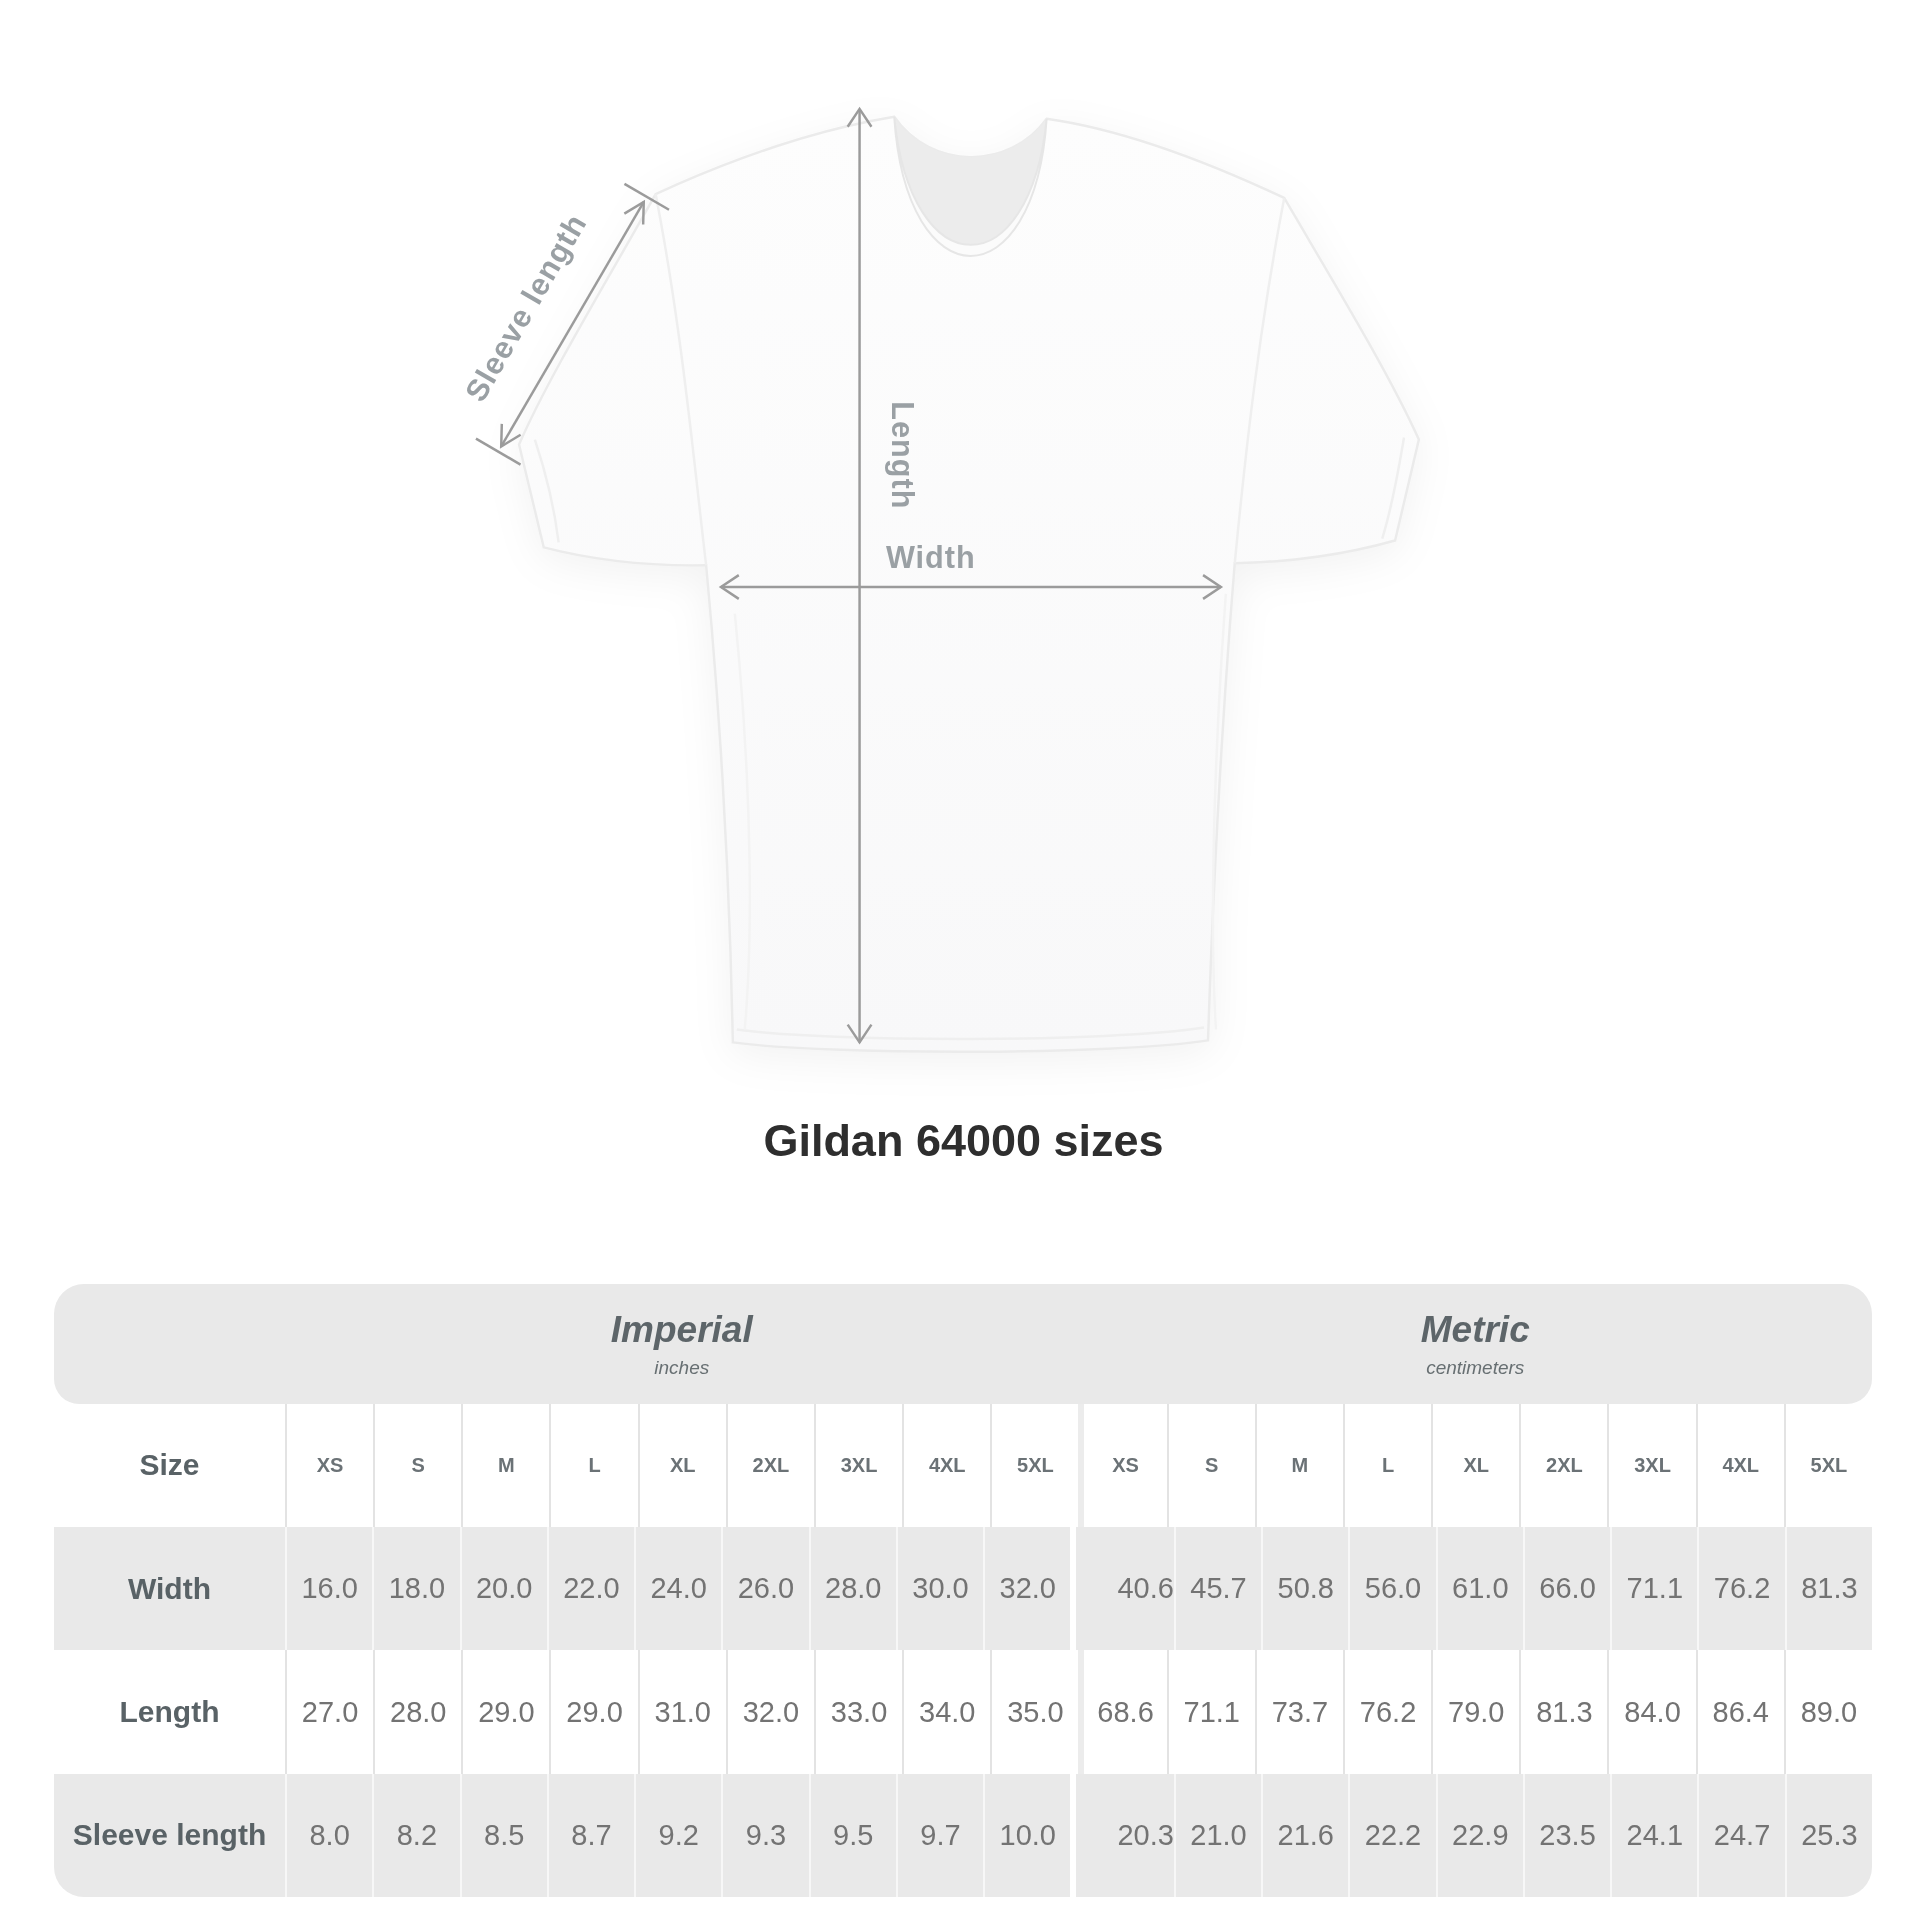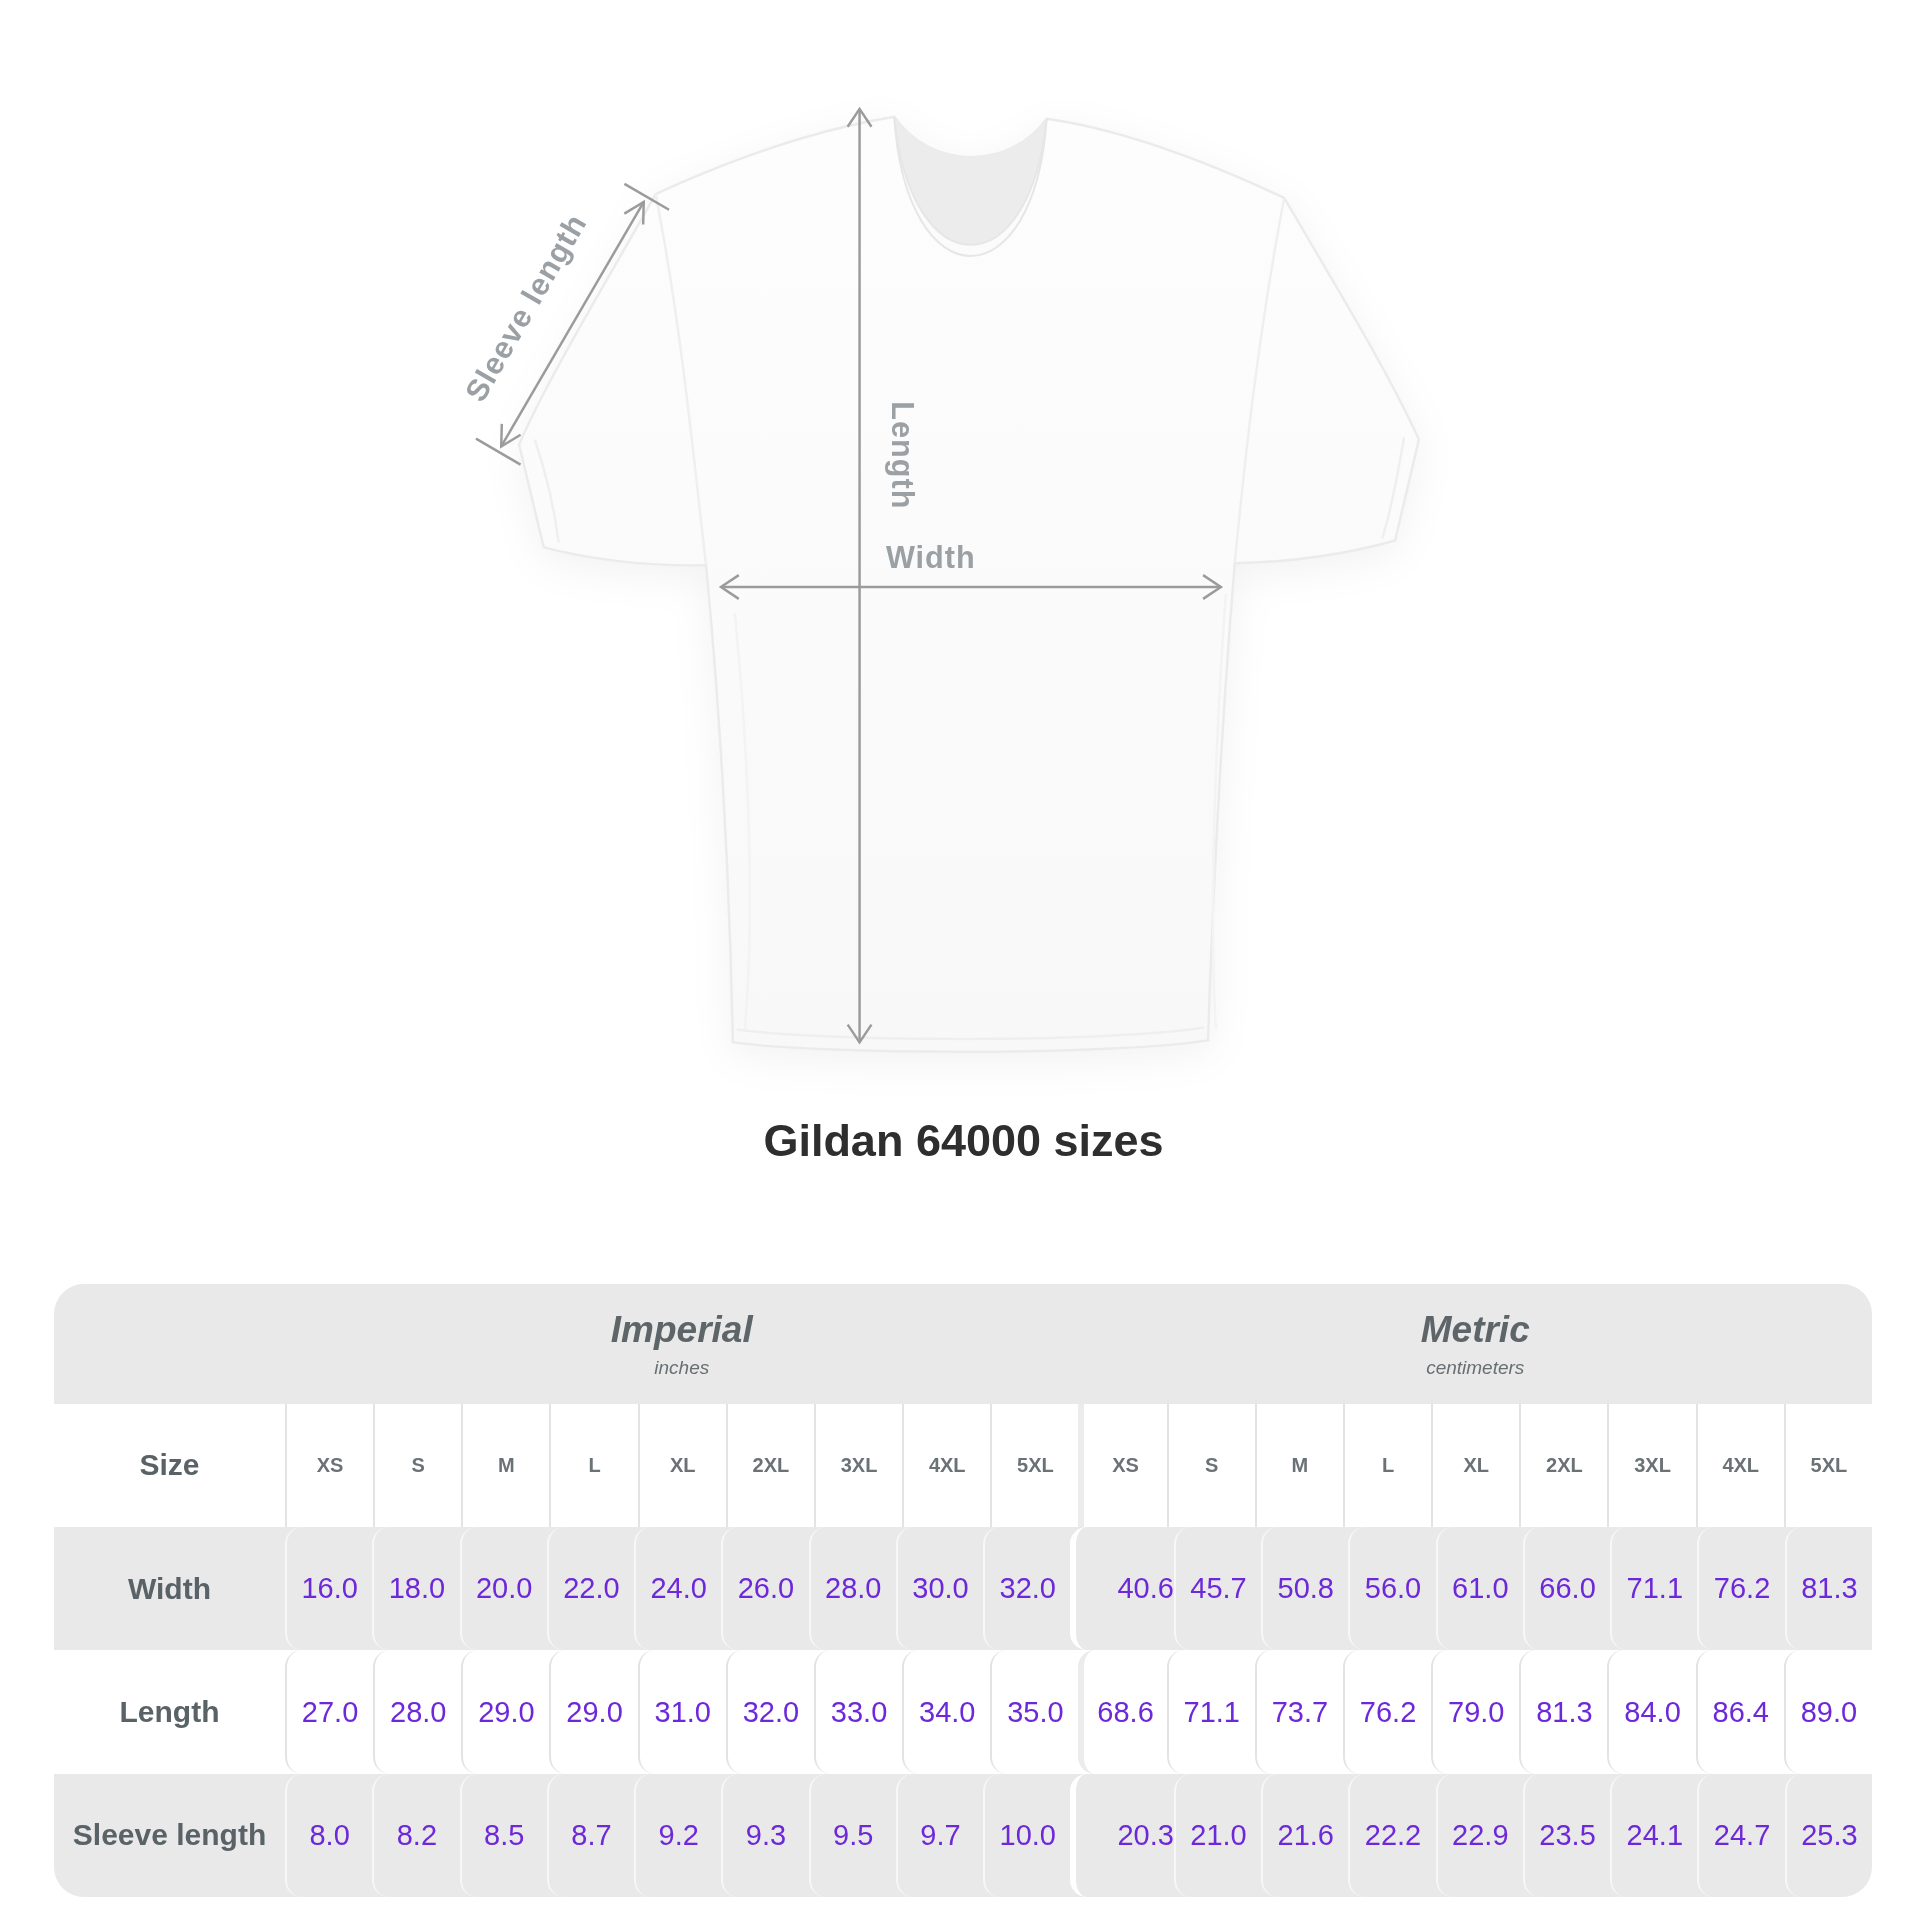--- a/index.html
+++ b/index.html
@@ -14,34 +14,34 @@
   
   .chart-title{position:absolute;left:0;top:1115px;width:100%;text-align:center;
     font-size:45px;font-weight:bold;color:#2e2e2e;line-height:1.15;}
   .chart-note{position:absolute;left:0;top:1196px;width:100%;text-align:center;
     font-size:28px;font-style:italic;color:#54585a;line-height:1.2;}
 
   
   .size-table{position:absolute;left:54px;top:1284px;width:1818px;height:613px;
     border-radius:30px;overflow:hidden;display:flex;flex-direction:column;background:#ffffff;}
   .grid{display:grid;grid-template-columns:231px repeat(18,1fr);}
-  .band-row{height:134px;background:#e9e9e9;}
+  .band-row{height:134px;background:#e9e9e9;border-radius:25px;}
   .band-cell{grid-row:1;display:flex;flex-direction:column;align-items:center;justify-content:center;gap:6px;}
   .band-imperial{grid-column:2 / span 9;}
   .band-metric{grid-column:11 / span 9;}
   .band-name{font-size:37px;font-weight:bold;font-style:italic;color:#5d6569;}
   .band-unit{font-size:19px;font-style:italic;color:#676f72;}
 
   .t-row{height:138px;}
   .row-w{background:#ffffff;}
   .row-g{background:#e9e9e9;}
   .c{display:flex;align-items:center;justify-content:center;box-sizing:border-box;}
   .lab{font-size:30px;font-weight:bold;color:#596266;}
   .head{font-size:20px;font-weight:bold;color:#6b7276;}
-  .val{font-size:29px;color:#6d28d9;border-radius:17px;}
+  .val{font-size:29px;color:#737373;}
   .row-w .d{border-left:2px solid #e3e3e3;}
   .row-g .d{border-left:2px solid #f7f7f7;}
   .row-w .d.bnd{border-left-width:6px;border-left-color:#ececec;}
   .row-g .d.bnd{border-left-width:6px;border-left-color:#ffffff;padding-left:41px;}
 </style>
 </head>
 <body>
 
 <div class="page">
 

